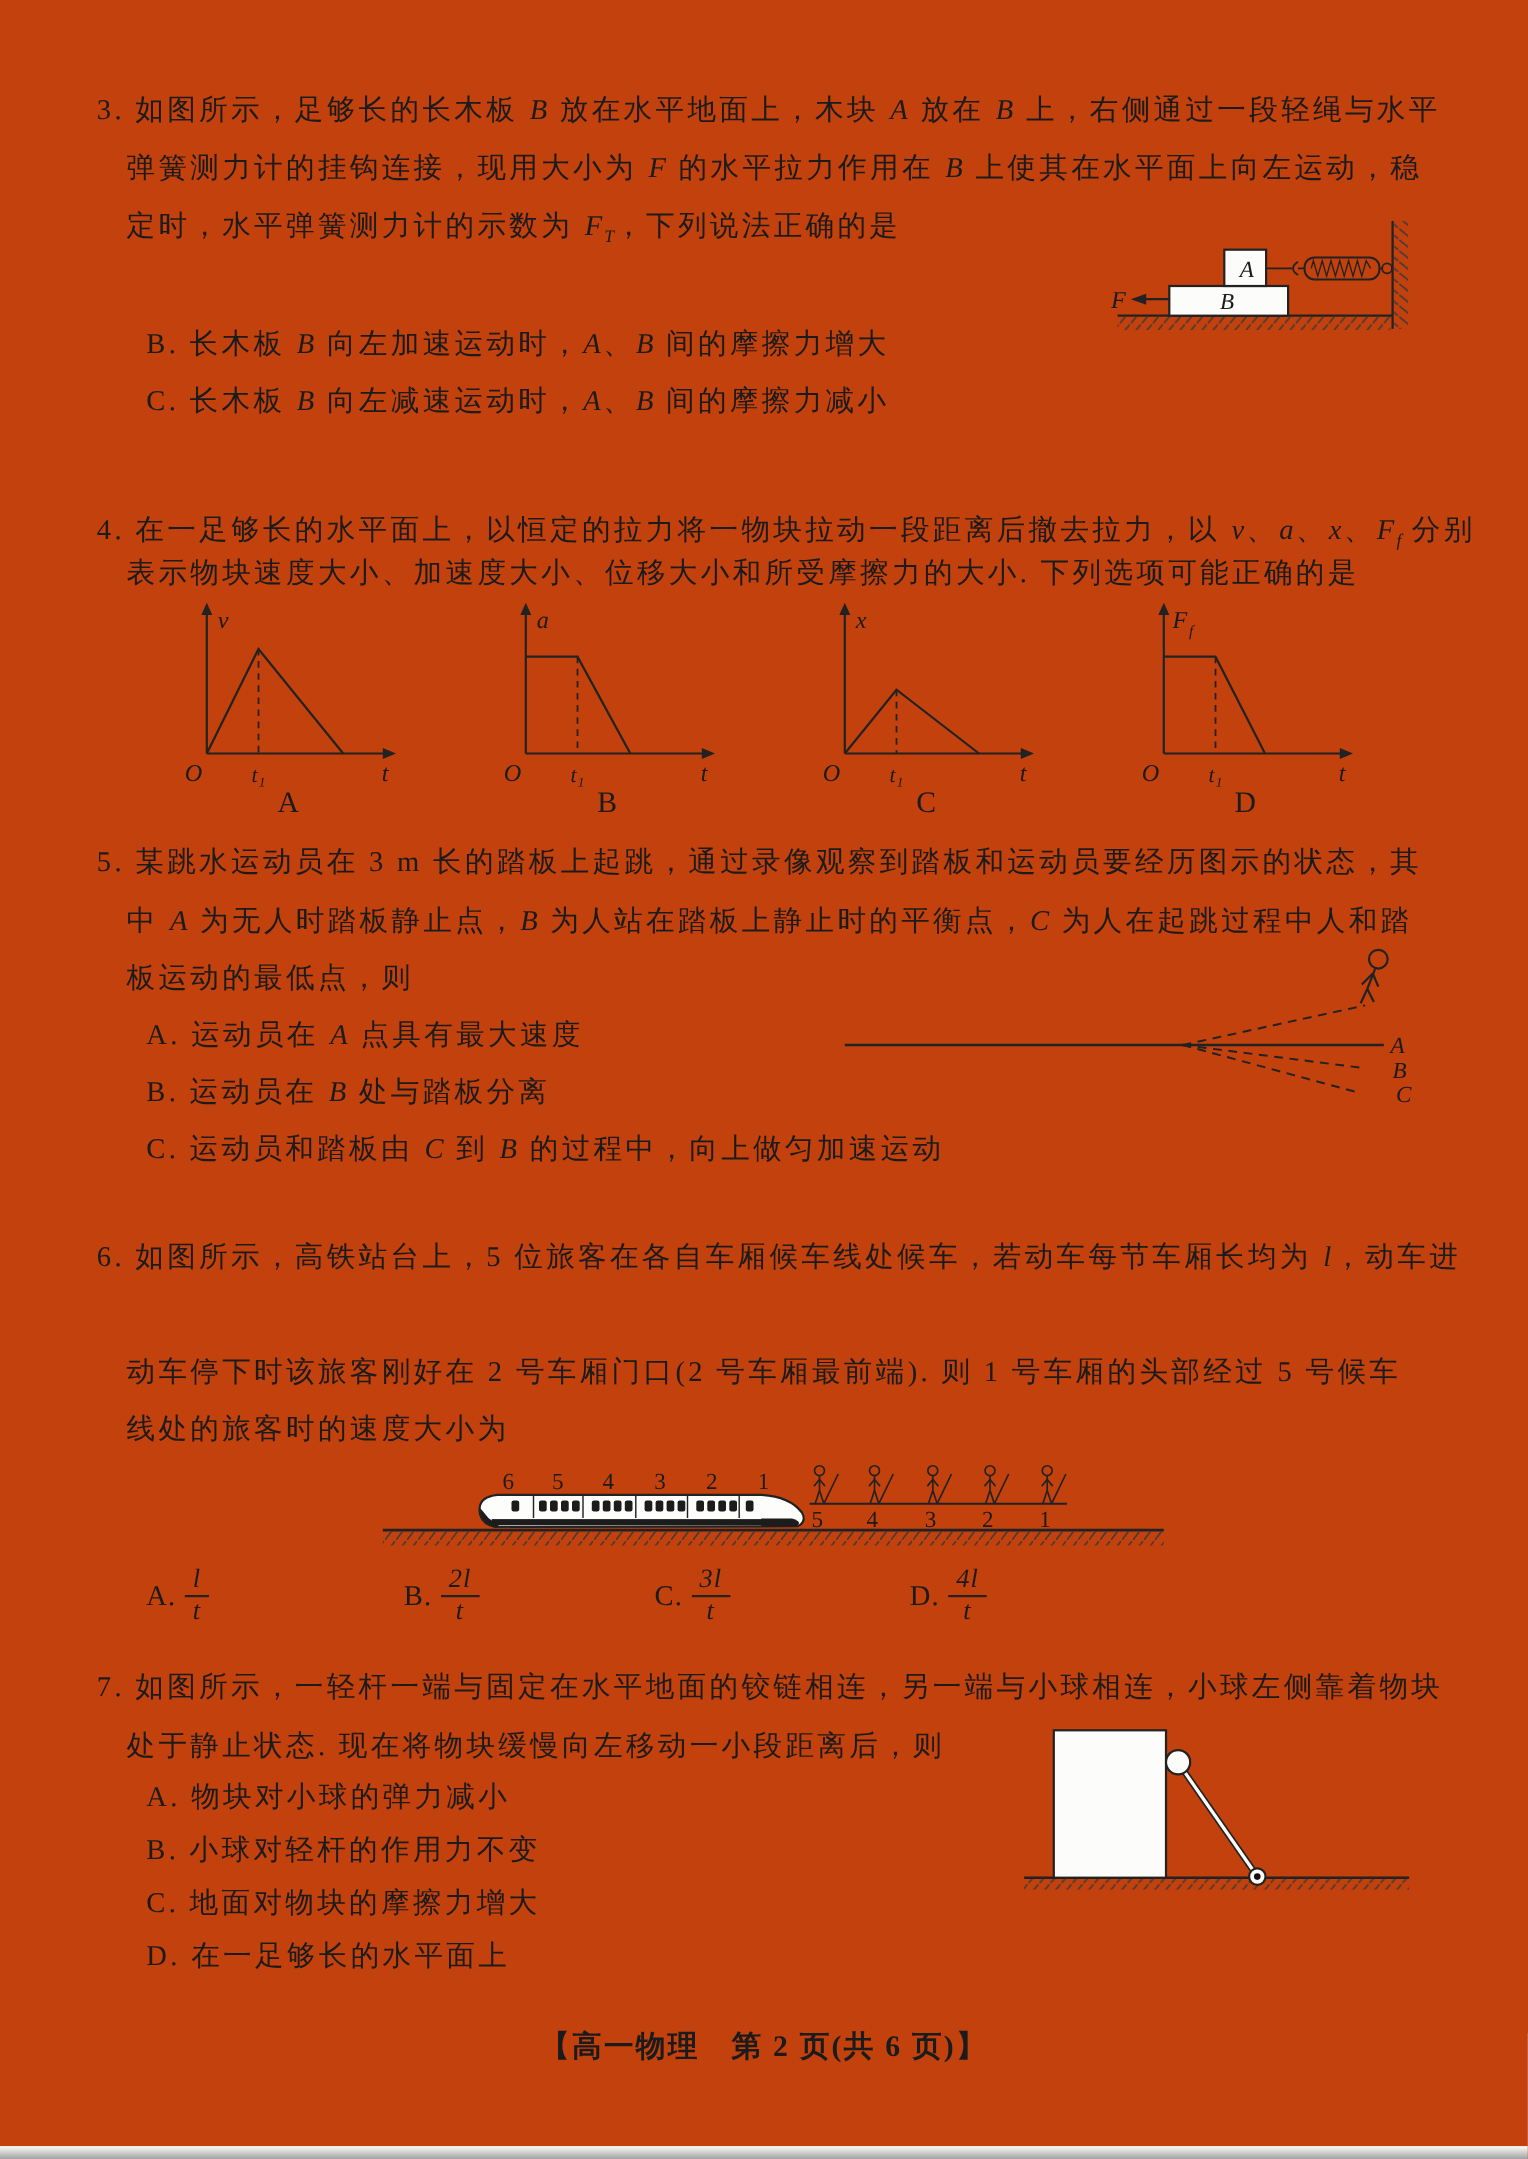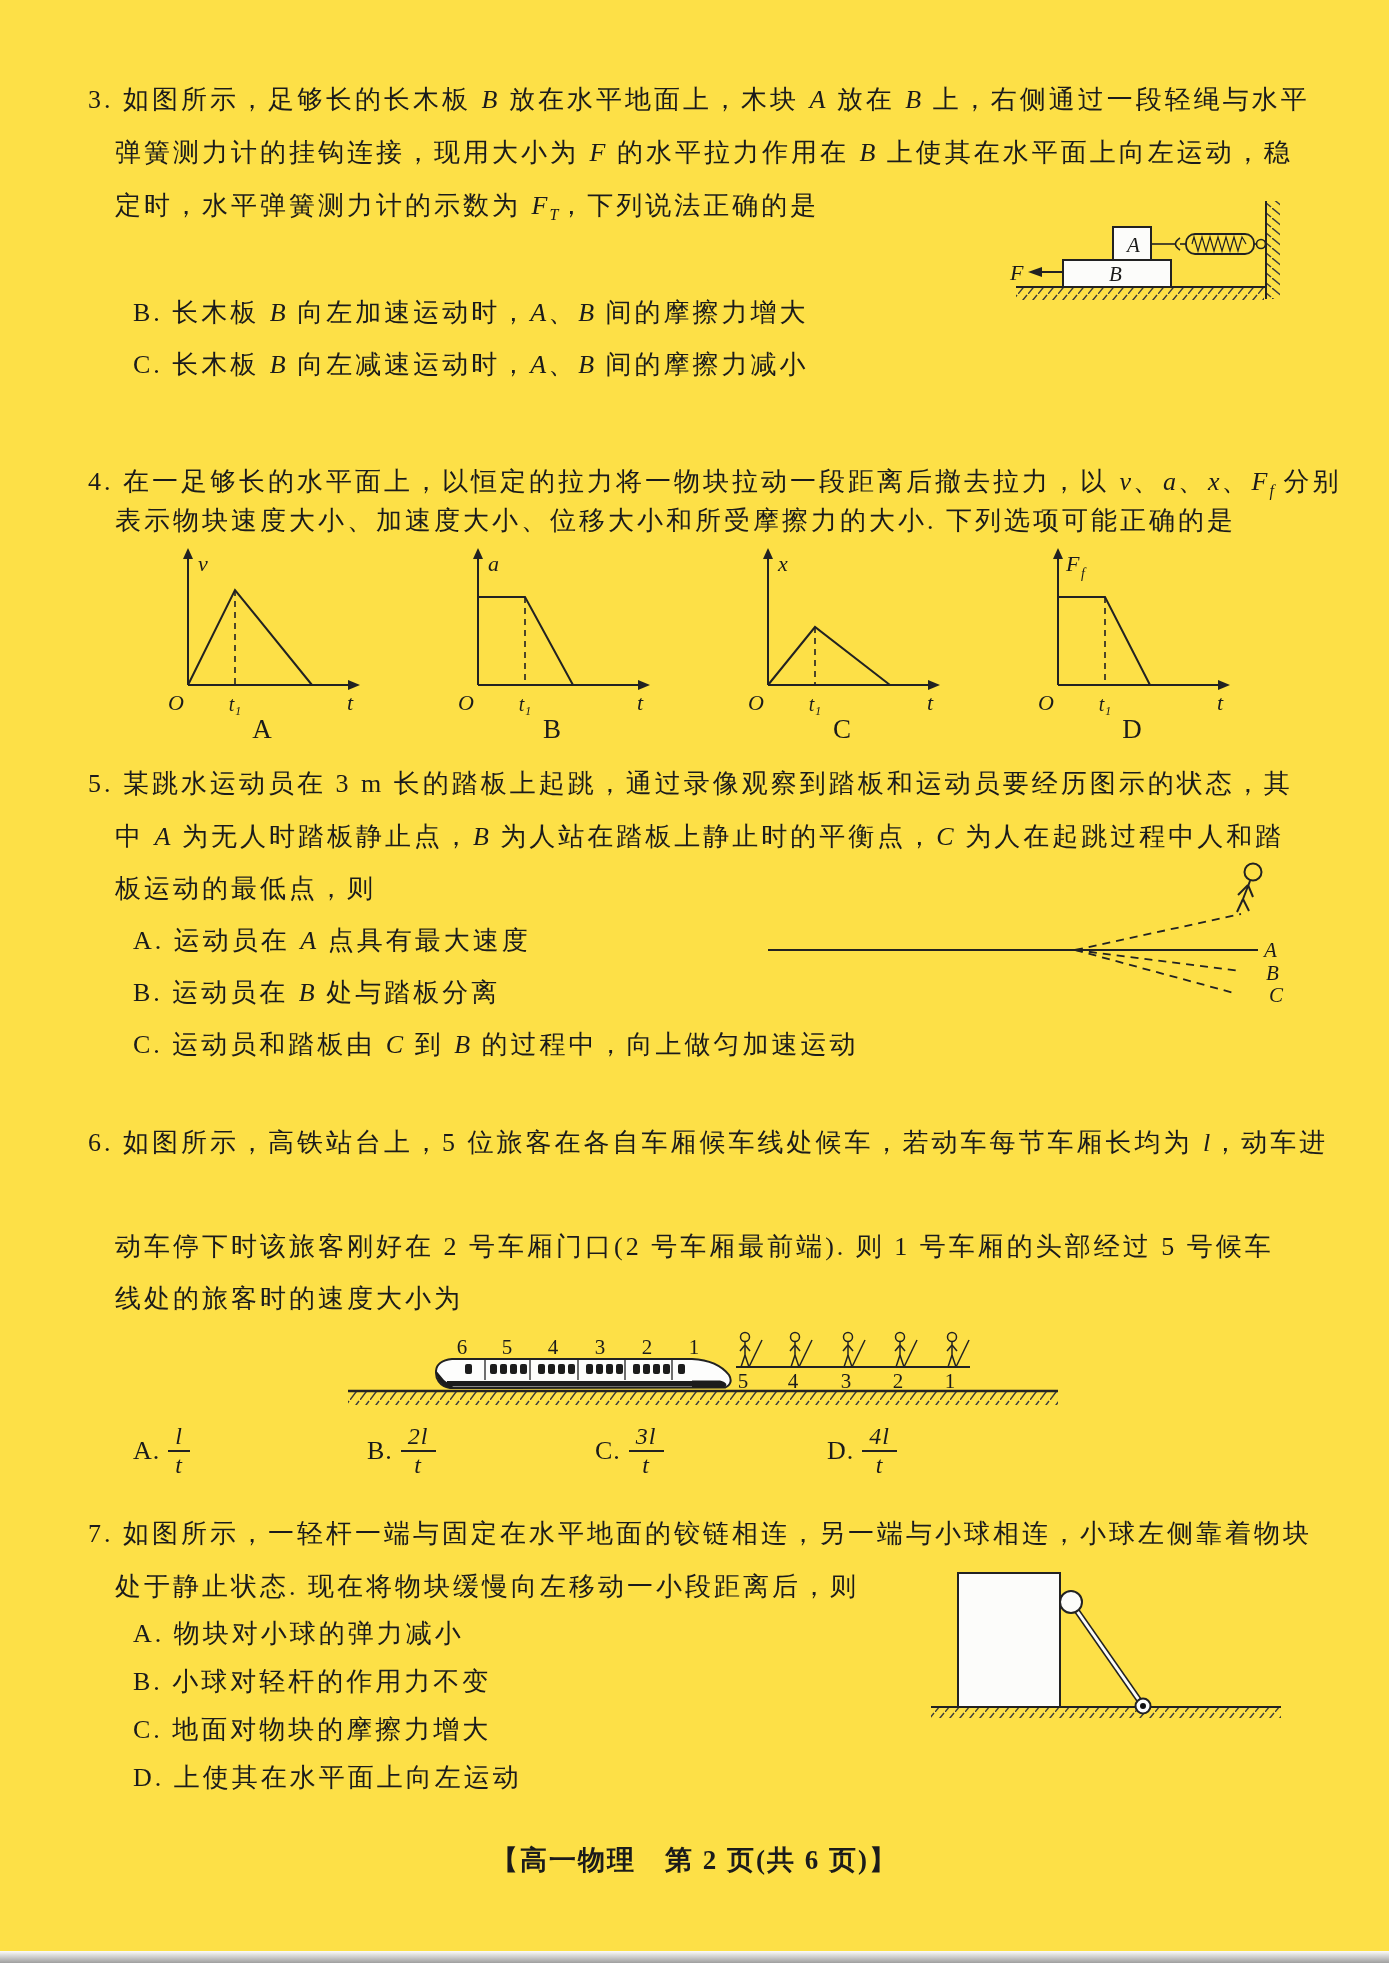--- a/index.html
+++ b/index.html
@@ -1,16 +1,16 @@
 <!DOCTYPE html>
 <html><head>
 <meta charset="utf-8">
 <style>
   html,body{margin:0;padding:0;background:#e8e8e8;}
-  .page{position:relative;width:1389px;height:1963px;background:#fde047;overflow:hidden;
+  .page{position:relative;width:1389px;height:1963px;background:#c2410c;overflow:hidden;
         font-family:"Liberation Serif","DejaVu Serif",serif;color:#1b1b1b;}
   .tline{position:absolute;font-size:26px;letter-spacing:3px;line-height:1.25;white-space:nowrap;}
   .seg-c{}
   .seg-v{font-style:italic;letter-spacing:1px;padding:0 1px;}
   .seg-s{font-style:italic;font-size:16px;vertical-align:-6px;letter-spacing:0;}
   .fig{position:absolute;}
   svg text{font-family:"Liberation Serif","DejaVu Serif",serif;fill:#1b1b1b;}
   .it{font-style:italic;}
   .q6opt{position:absolute;display:flex;align-items:center;font-size:26px;letter-spacing:1px;}
   .q6opt .lab{margin-right:8px;}
@@ -319,21 +319,21 @@
       <span class="num">4l</span>
       <span class="den">t</span>
     </span>
   </div>
 
   <div class="tline" style="left:88px;top:1518px"><span class="seg-c">7. 如图所示，一轻杆一端与固定在水平地面的铰链相连，另一端与小球相连，小球左侧靠着物块</span></div>
   <div class="tline" style="left:115px;top:1571px"><span class="seg-c">处于静止状态. 现在将物块缓慢向左移动一小段距离后，则</span></div>
   <div class="tline" style="left:133px;top:1618px"><span class="seg-c">A. 物块对小球的弹力减小</span></div>
   <div class="tline" style="left:133px;top:1666px"><span class="seg-c">B. 小球对轻杆的作用力不变</span></div>
   <div class="tline" style="left:133px;top:1714px"><span class="seg-c">C. 地面对物块的摩擦力增大</span></div>
-  <div class="tline" style="left:133px;top:1762px"><span class="seg-c">D. 上使其在水平面上向左运动</span></div>
+  <div class="tline" style="left:133px;top:1762px"><span class="seg-c">D. 在一足够长的水平面上</span></div>
 
   <div class="fig" style="left:925px;top:1568px">
     <svg width="362" height="150" viewBox="0 0 362 150">
       <defs>
         <pattern id="ph7" width="10" height="12" patternUnits="userSpaceOnUse">
           <line x1="0" y1="12" x2="9" y2="1" stroke="#3a3a3a" stroke-width="1.4"></line>
         </pattern>
       </defs>
       <line x1="6" y1="139" x2="356" y2="139" stroke="#222" stroke-width="2.2"></line>
       <rect x="6" y="140" width="350" height="10" fill="url(#ph7)"></rect>

